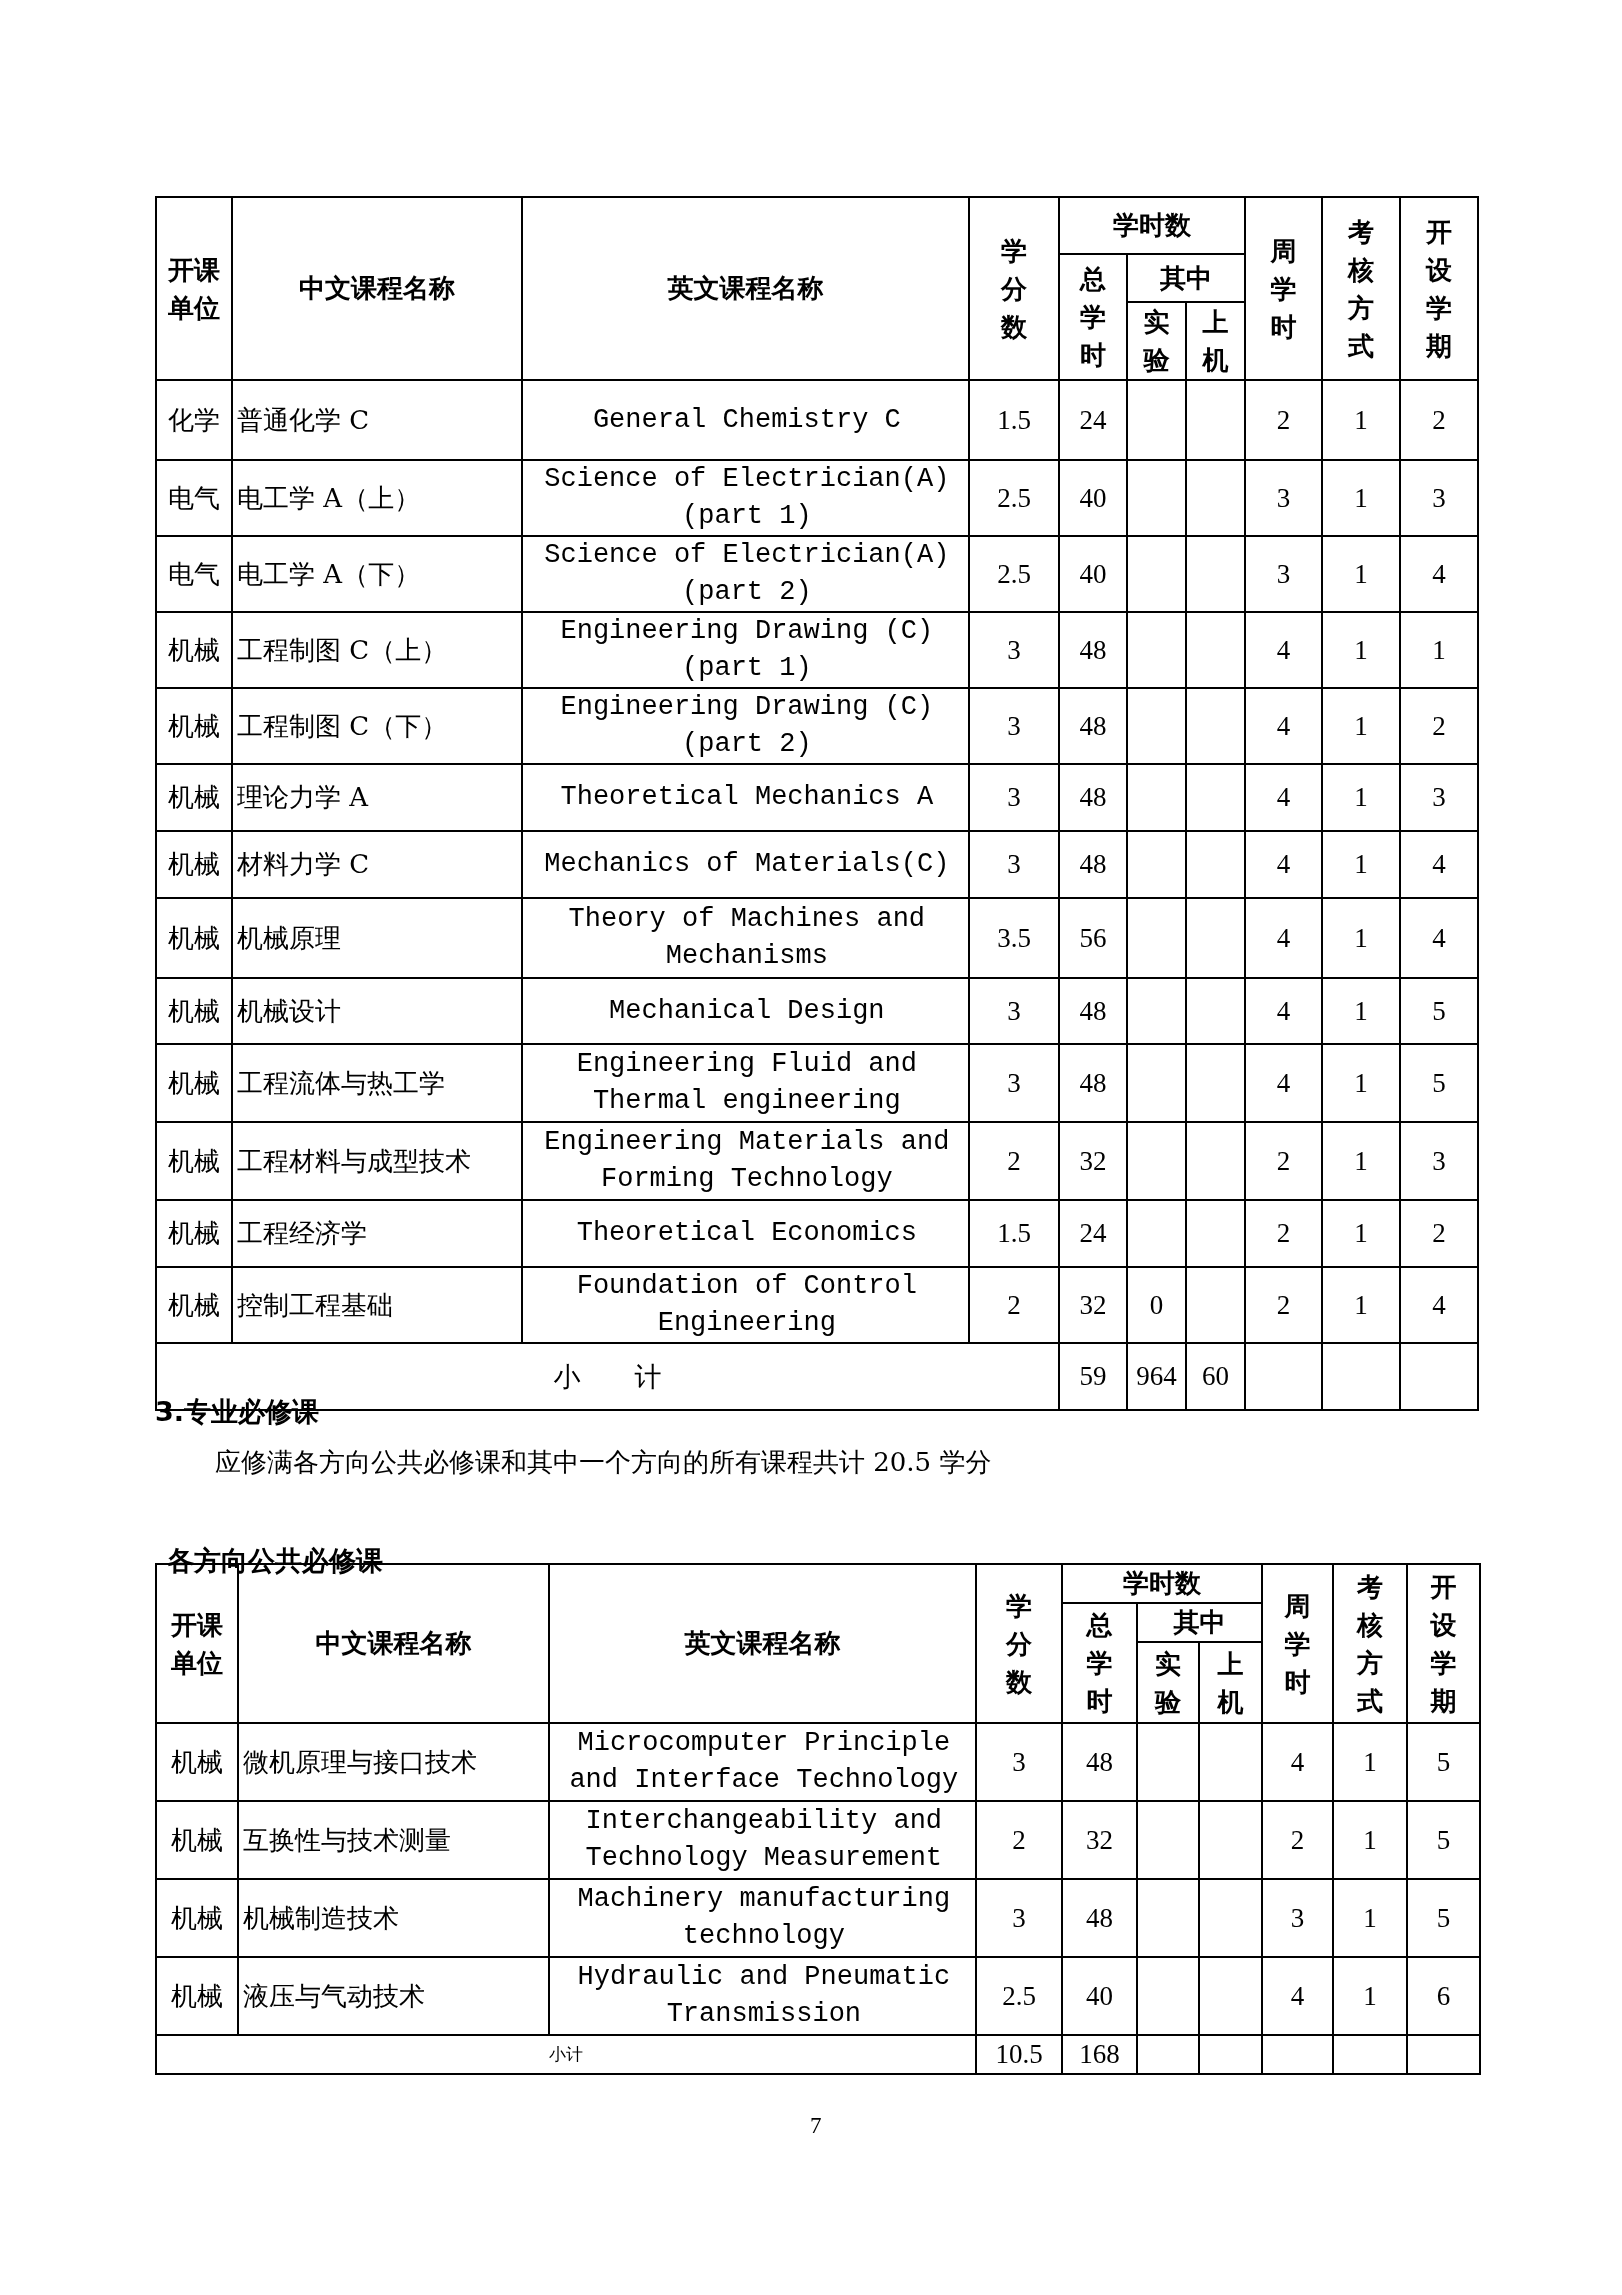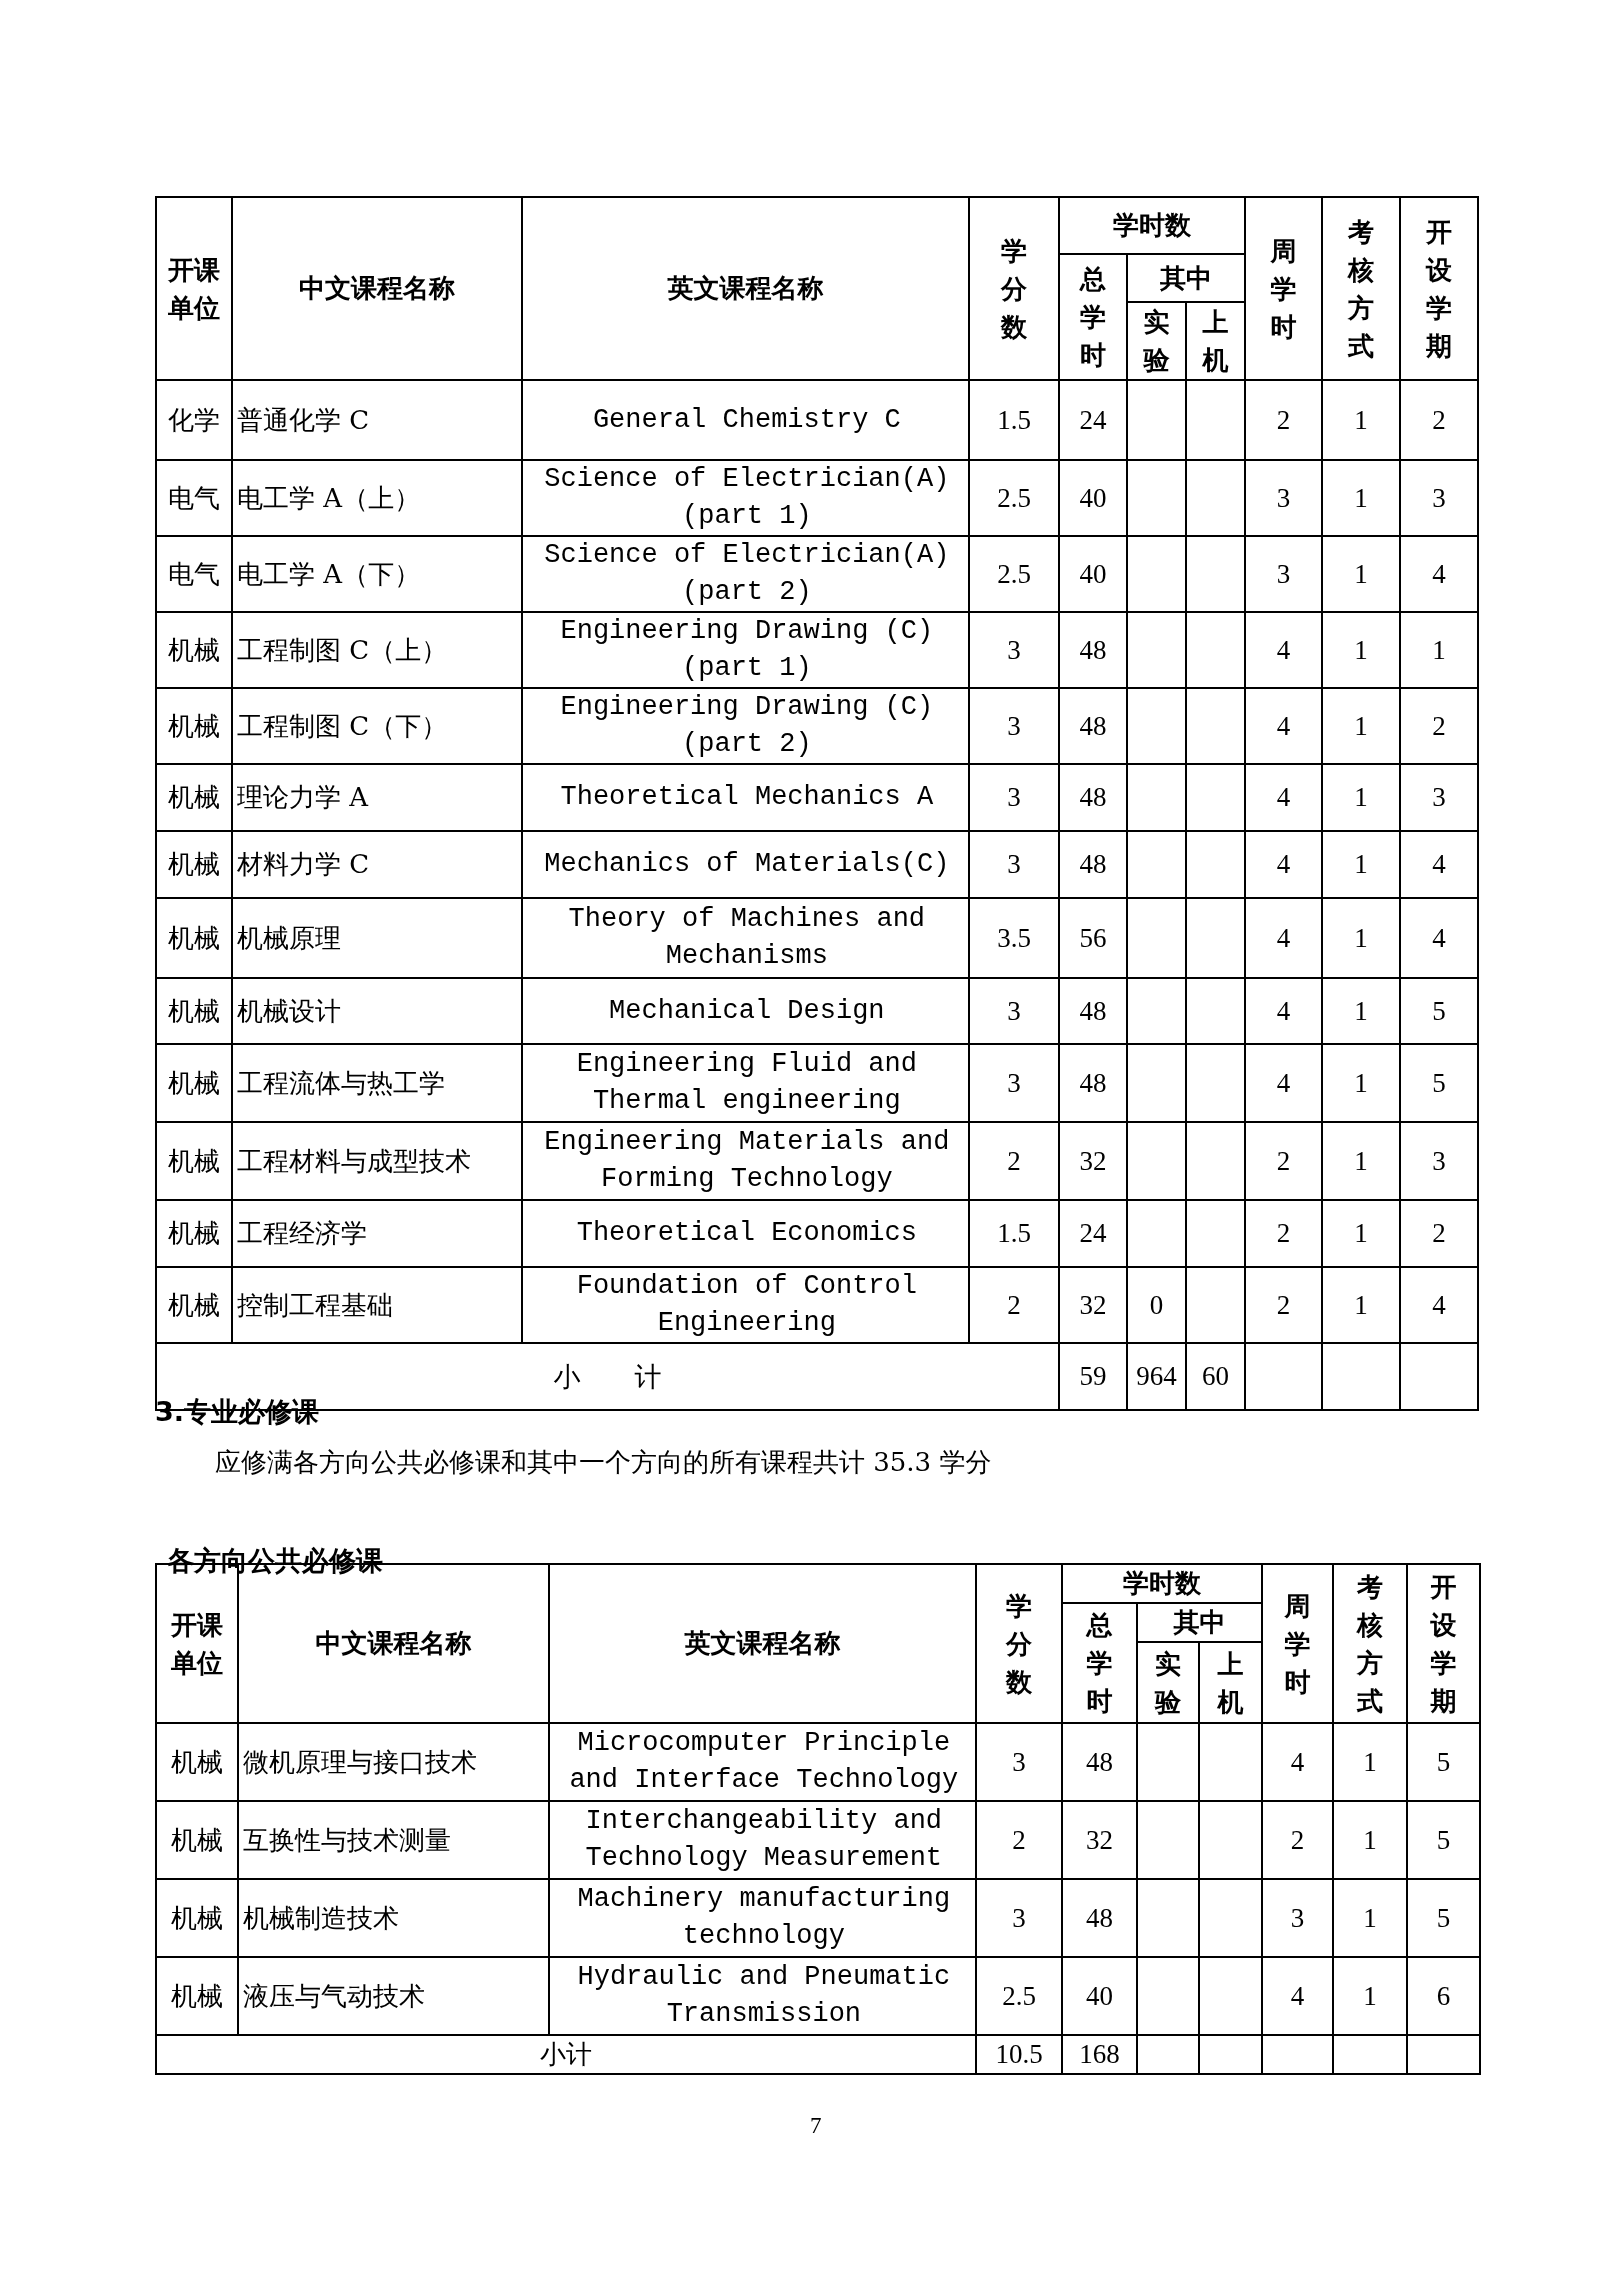--- a/index.html
+++ b/index.html
@@ -219,21 +219,21 @@
     <td class="cell">60</td>
     <td class="cell"></td>
     <td class="cell"></td>
     <td class="cell"></td>
     <td class="cell"></td>
   </tr>
 </tbody>
   </table>
 
 <div class="section" style="left:155px; top:1370px;">3.专业必修课</div>
-<div class="para" style="left:215px; top:1445px;">应修满各方向公共必修课和其中一个方向的所有课程共计 35.3 学分</div>
+<div class="para" style="left:215px; top:1445px;">应修满各方向公共必修课和其中一个方向的所有课程共计 20.5 学分</div>
 <div class="section" style="left:167px; top:1519px;">各方向公共必修课</div>
 
 <table class="course" style="left:155px; top:1563px; width:1324px;">
   <colgroup>
     <col style="width:82px">
       <col style="width:311px">
       <col style="width:427px">
       <col style="width:86px">
     <col style="width:75px">
       <col style="width:62px">
@@ -307,21 +307,21 @@
         <td class="cell">40</td>
         <td class="cell"></td>
         <td class="cell"></td>
         <td class="cell">4</td>
         <td class="cell">1</td>
         <td class="cell">6</td>
       </tr>
     </tbody>
   <tbody>
       <tr style="height:39px">
-    <td colspan="3" class="unit" style="font-size:26px;">小计</td>
+    <td colspan="3" class="unit" style="font-size:17px;">小计</td>
     <td class="cell">10.5</td>
     <td class="cell">168</td>
     <td class="cell"></td>
     <td class="cell"></td>
     <td class="cell"></td>
     <td class="cell"></td>
     <td class="cell"></td>
   </tr>
 </tbody>
   </table>

